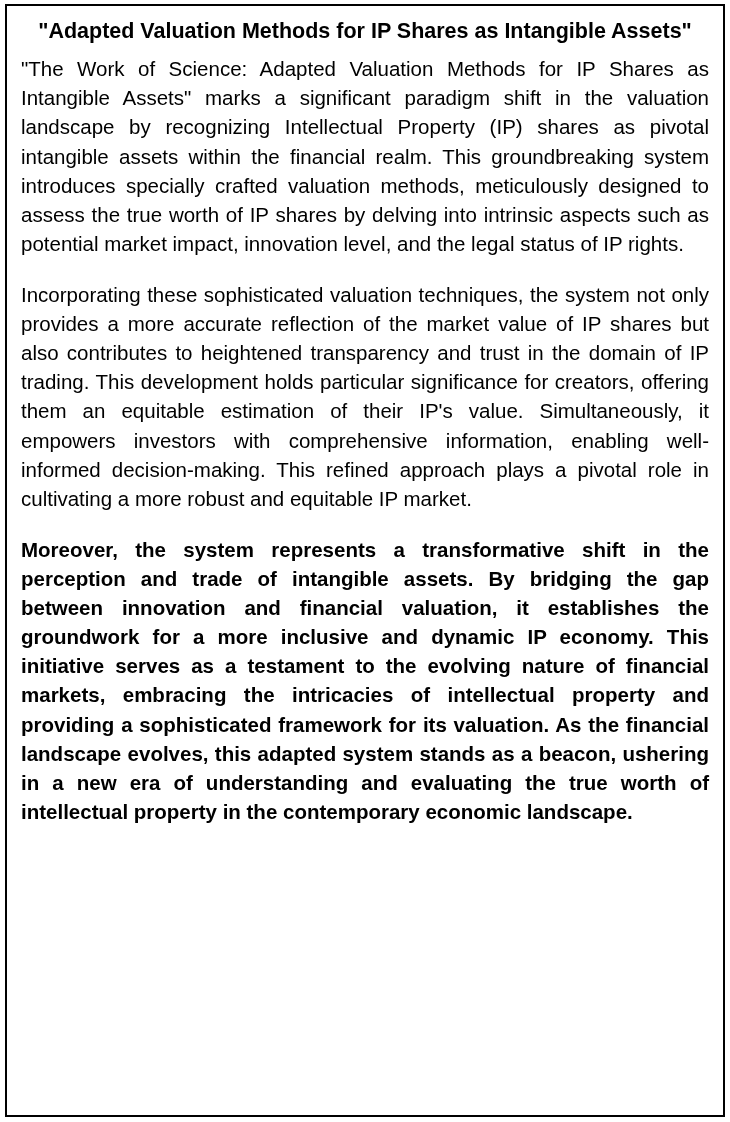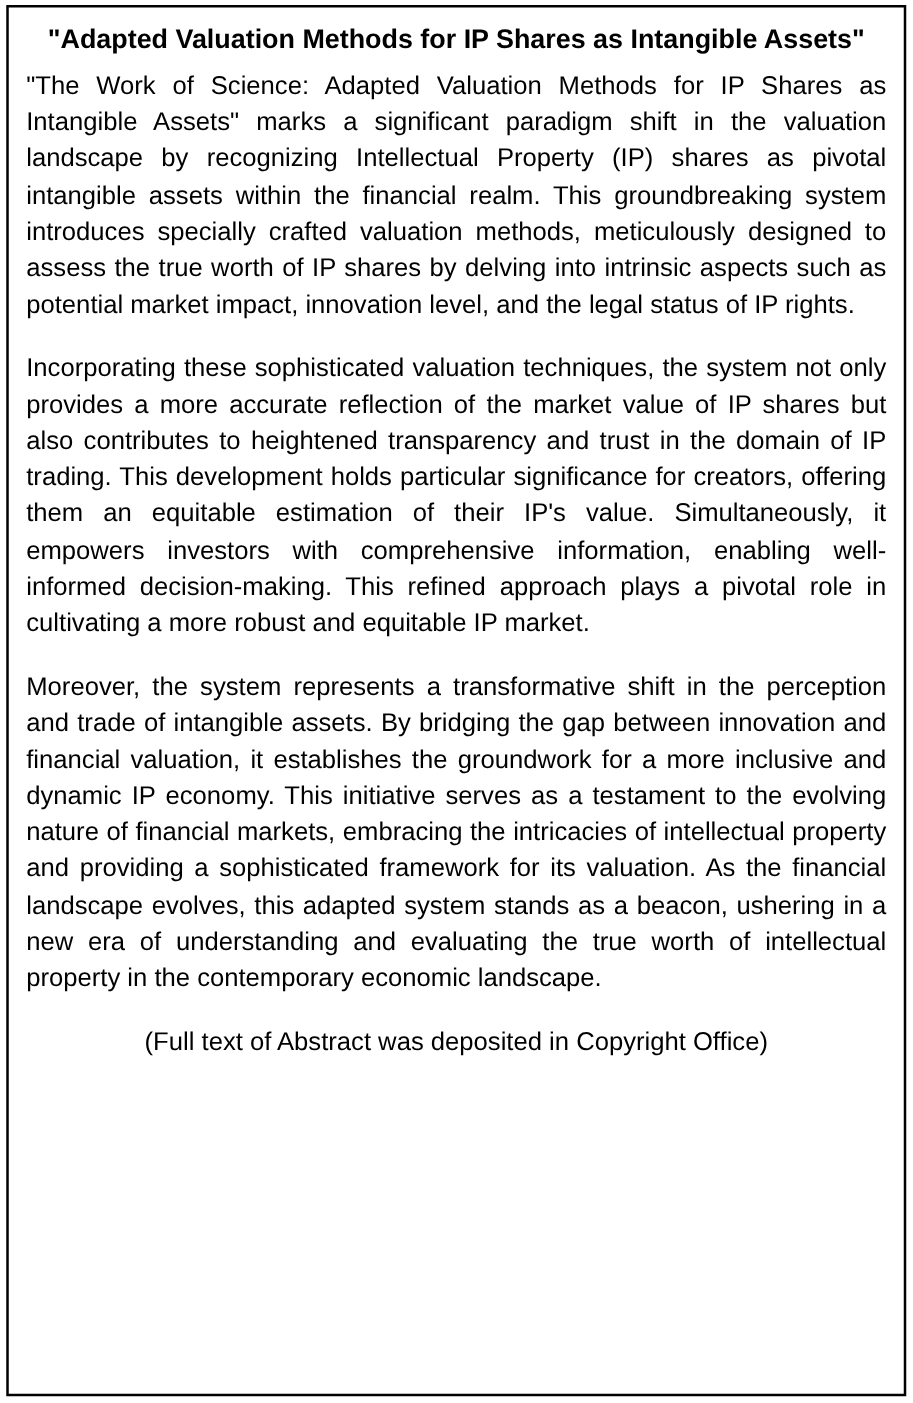--- a/index.html
+++ b/index.html
@@ -36,20 +36,21 @@
   .doc-paragraph {
     font-size: 20.5px;
     line-height: 1.42;
     text-align: justify;
     text-justify: inter-word;
     margin: 0 0 22px 0;
     hyphens: none;
   }
   .doc-paragraph:last-of-type {
     margin-bottom: 0;
+    font-weight: bold;
   }
   .doc-note {
     font-size: 20.5px;
     text-align: center;
     line-height: 1.42;
     margin-top: 22px;
   }
 </style>
 </head>
 <body>
@@ -58,16 +59,15 @@
   <div class="doc-frame">
 
     <div class="doc-title">"Adapted Valuation Methods for IP Shares as Intangible Assets"</div>
 
     <p class="doc-paragraph">"The Work of Science: Adapted Valuation Methods for IP Shares as Intangible Assets" marks a significant paradigm shift in the valuation landscape by recognizing Intellectual Property (IP) shares as pivotal intangible assets within the financial realm. This groundbreaking system introduces specially crafted valuation methods, meticulously designed to assess the true worth of IP shares by delving into intrinsic aspects such as potential market impact, innovation level, and the legal status of IP rights.</p>
 
     <p class="doc-paragraph">Incorporating these sophisticated valuation techniques, the system not only provides a more accurate reflection of the market value of IP shares but also contributes to heightened transparency and trust in the domain of IP trading. This development holds particular significance for creators, offering them an equitable estimation of their IP's value. Simultaneously, it empowers investors with comprehensive information, enabling well-informed decision-making. This refined approach plays a pivotal role in cultivating a more robust and equitable IP market.</p>
 
     <p class="doc-paragraph">Moreover, the system represents a transformative shift in the perception and trade of intangible assets. By bridging the gap between innovation and financial valuation, it establishes the groundwork for a more inclusive and dynamic IP economy. This initiative serves as a testament to the evolving nature of financial markets, embracing the intricacies of intellectual property and providing a sophisticated framework for its valuation. As the financial landscape evolves, this adapted system stands as a beacon, ushering in a new era of understanding and evaluating the true worth of intellectual property in the contemporary economic landscape.</p>
 
-    <div class="doc-note">(Full text of Abstract was deposited in Copyright Office)</div>
 
   </div>
 </div>
 
 </body></html>

